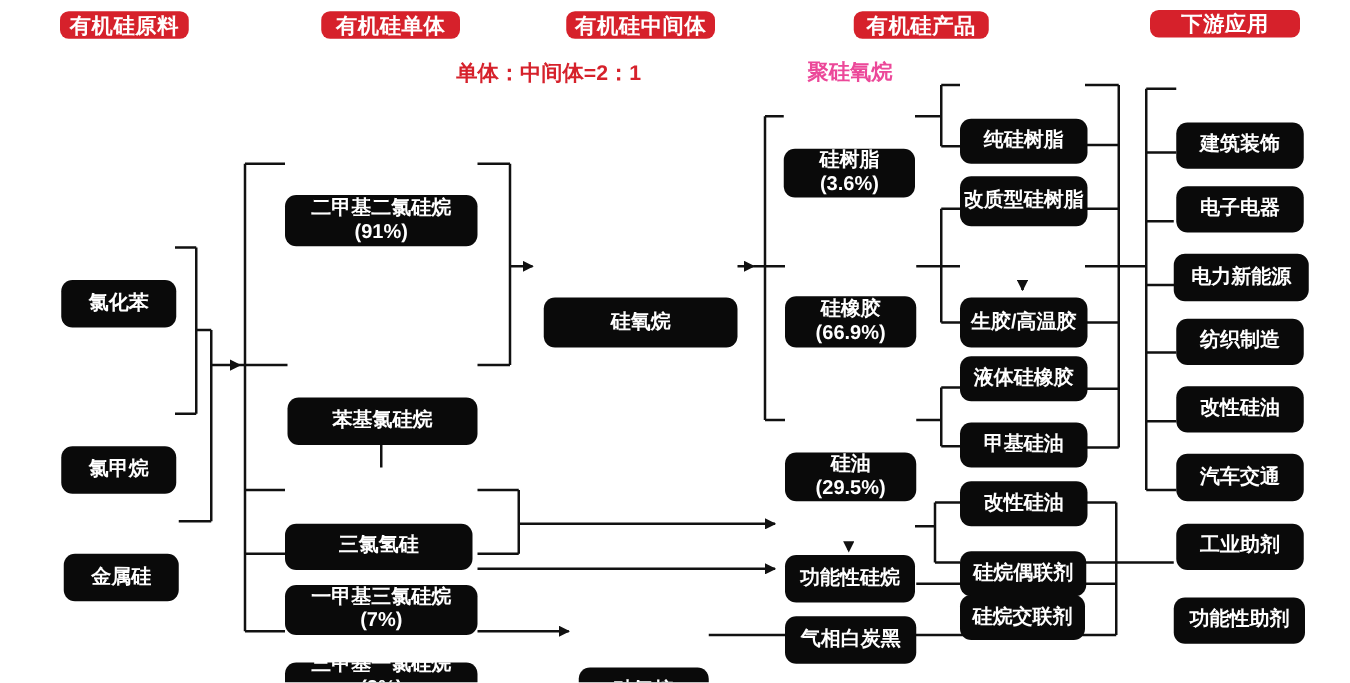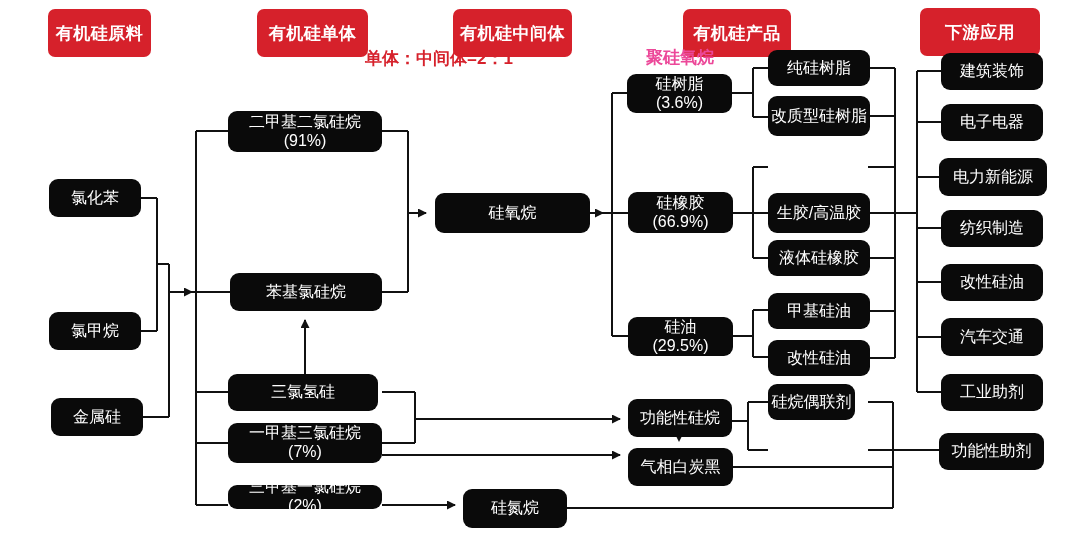--- a/index.html
+++ b/index.html
@@ -6,37 +6,37 @@
     --accent-red:#d6212b;
     --node-black:#0a0a0a;
     --line:#111111;
   }
   html,body{margin:0;padding:0;background:#ffffff;}
   body{font-family:"Liberation Sans","DejaVu Sans",sans-serif;}
   .canvas{position:relative;width:1080px;height:546px;background:#ffffff;overflow:hidden;}
   .wires{position:absolute;left:0;top:0;width:1080px;height:546px;}
   .hdr{
     position:absolute;background:var(--accent-red);color:#ffffff;
-    font-weight:bold;font-size:17px;border-radius:7px;height:48px;
+    font-weight:bold;font-size:17px;border-radius:7px;height:22px;
     display:flex;align-items:center;justify-content:center;text-align:left;
     box-sizing:border-box;letter-spacing:0.5px;
   }
   .note{
     position:absolute;color:var(--accent-red);font-weight:bold;font-size:17px;
     white-space:nowrap;
     margin-left:21px;
   }
   .plainlabel{
     position:absolute;color:#ec4899;font-weight:bold;font-size:17px;white-space:nowrap;
   }
   .node{
     position:absolute;background:var(--node-black);color:#ffffff;
-    font-weight:normal;font-size:16px;line-height:1.18;border-radius:9px;
+    font-weight:bold;font-size:16px;line-height:1.18;border-radius:9px;
     display:flex;align-items:center;justify-content:center;text-align:center;
-    white-space:pre-line;box-sizing:border-box;padding:1px 3px;
+    white-space:pre-line;box-sizing:border-box;padding:1px 3px;margin-top:45px;
   }
 </style>
 </head>
 <body>
 
 <div class="canvas">
 
   <svg class="wires" viewBox="0 0 1080 546" shape-rendering="geometricPrecision">
     <defs>
       <marker id="arw" markerWidth="9" markerHeight="9" refX="8" refY="4.5" orient="auto" markerUnits="userSpaceOnUse">
@@ -119,21 +119,22 @@
 (29.5%)</div>
   <div class="node" style="left:628px;top:399px;width:104px;height:38px">功能性硅烷</div>
   <div class="node" style="left:628px;top:448px;width:105px;height:38px">气相白炭黑</div>
 
   <div class="node" style="left:768px;top:50px;width:102px;height:36px">纯硅树脂</div>
   <div class="node" style="left:768px;top:96px;width:102px;height:40px">改质型硅树脂</div>
   <div class="node" style="left:768px;top:193px;width:102px;height:40px">生胶/高温胶</div>
   <div class="node" style="left:768px;top:240px;width:102px;height:36px">液体硅橡胶</div>
   <div class="node" style="left:768px;top:293px;width:102px;height:36px">甲基硅油</div>
   <div class="node" style="left:768px;top:340px;width:102px;height:36px">改性硅油</div>
-  <div class="node" style="left:768px;top:384px;width:87px;height:36px">硅烷偶联剂</div>
+  <div class="node" style="left:768px;top:396px;width:101px;height:36px">硅烷偶联剂</div>
+  <div class="node" style="left:768px;top:431px;width:100px;height:36px">硅烷交联剂</div>
 
   <div class="node" style="left:941px;top:53px;width:102px;height:37px">建筑装饰</div>
   <div class="node" style="left:941px;top:104px;width:102px;height:37px">电子电器</div>
   <div class="node" style="left:939px;top:158px;width:108px;height:38px">电力新能源</div>
   <div class="node" style="left:941px;top:210px;width:102px;height:37px">纺织制造</div>
   <div class="node" style="left:941px;top:264px;width:102px;height:37px">改性硅油</div>
   <div class="node" style="left:941px;top:318px;width:102px;height:38px">汽车交通</div>
   <div class="node" style="left:941px;top:374px;width:102px;height:37px">工业助剂</div>
   <div class="node" style="left:939px;top:433px;width:105px;height:37px">功能性助剂</div>
 

